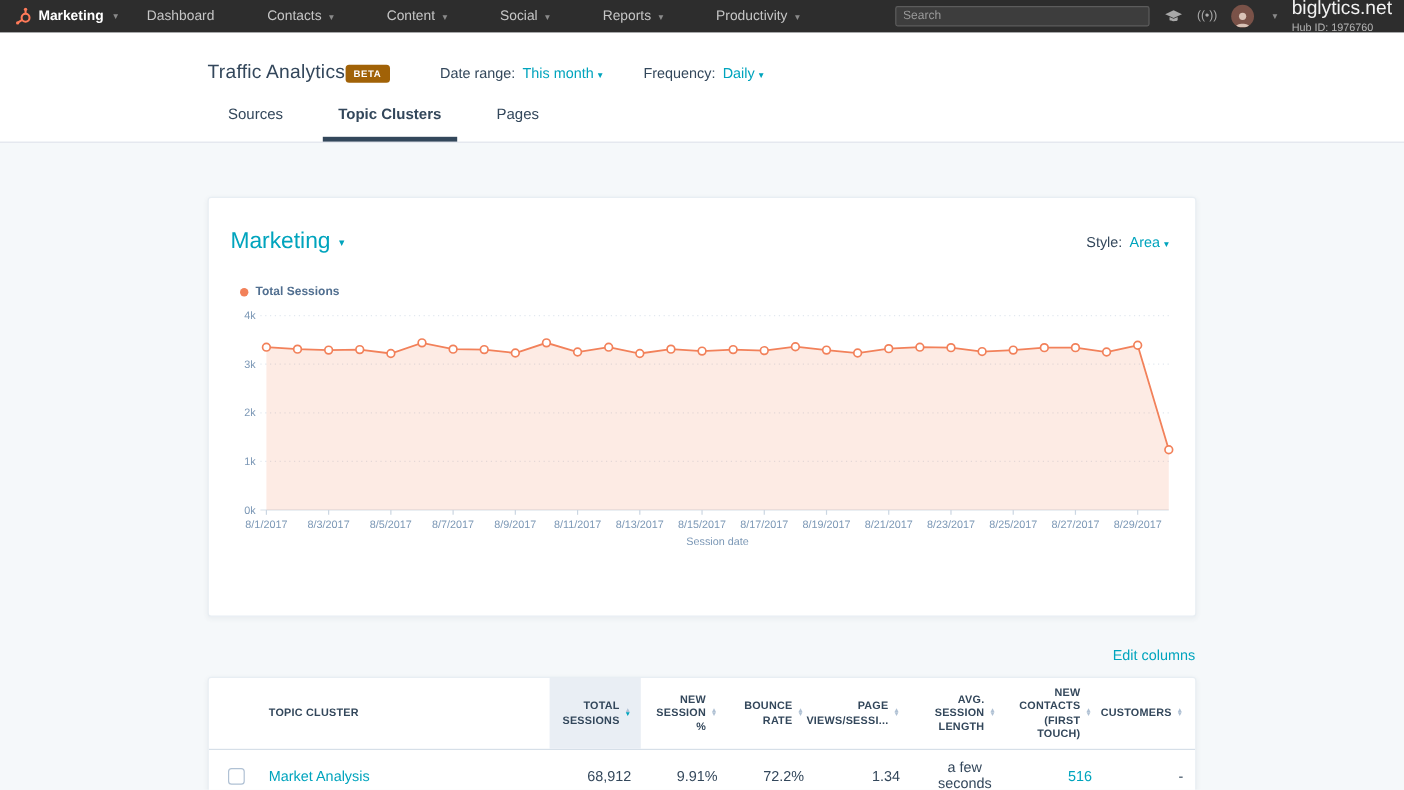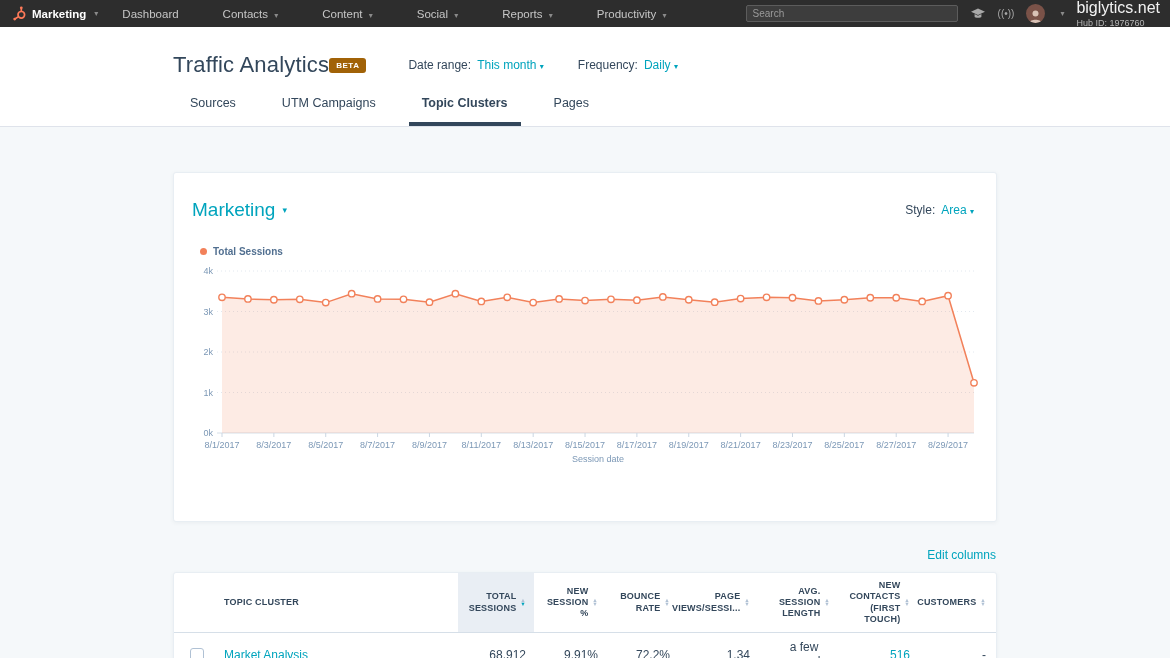--- a/index.html
+++ b/index.html
@@ -33,21 +33,21 @@
   .avatar {
     width:19px; height:19px; border-radius:50%; background:#7a5248; overflow:hidden;
     display:flex; align-items:flex-end; justify-content:center; cursor:pointer;
   }
   .account { line-height:1.15; cursor:pointer; }
   .account-domain { color:#f2f2f2; font-size:16px; }
   .account-hub { color:#b5b5b5; font-size:9px; }
   
   .page-head { background:#fff; border-bottom:1px solid #dfe3eb; padding-top:25px; }
   .head-row { margin-left:173px; display:flex; align-items:center; }
-  .page-title { font-size:22px; color:#33475b; letter-spacing:.2px; }
+  .page-title { font-size:16px; color:#33475b; letter-spacing:.2px; }
   .beta-badge {
     background:#a16207; color:#fff; font-size:8px; font-weight:bold; letter-spacing:.5px;
     border-radius:3px; padding:3px 7px; 
   }
   .head-controls { display:flex; align-items:center; margin-left:42px; gap:34px; }
   .control { font-size:12px; color:#33475b; display:flex; align-items:center; gap:6px; }
   .teal-link { color:#00a4bd; cursor:pointer; }
   .teal-caret { color:#00a4bd; font-size:8px; }
   .tabs { margin-left:177px; margin-top:18px; display:flex; }
   .tab {
@@ -166,21 +166,20 @@
         <span class="teal-link"><span>This month</span> <span class="teal-caret">▾</span></span>
       </span>
       <span class="control">
         <span>Frequency:</span>
         <span class="teal-link"><span>Daily</span> <span class="teal-caret">▾</span></span>
       </span>
     </div>
   </div>
   <div class="tabs">
     <span class="tab">Sources</span>
-    <span class="tab">UTM Campaigns</span>
     <span class="tab active">Topic Clusters</span>
     <span class="tab">Pages</span>
   </div>
 </div>
 
 <div class="content">
 
   <div class="card chart-card">
     <div class="metric-select">
       <span>Marketing</span>

